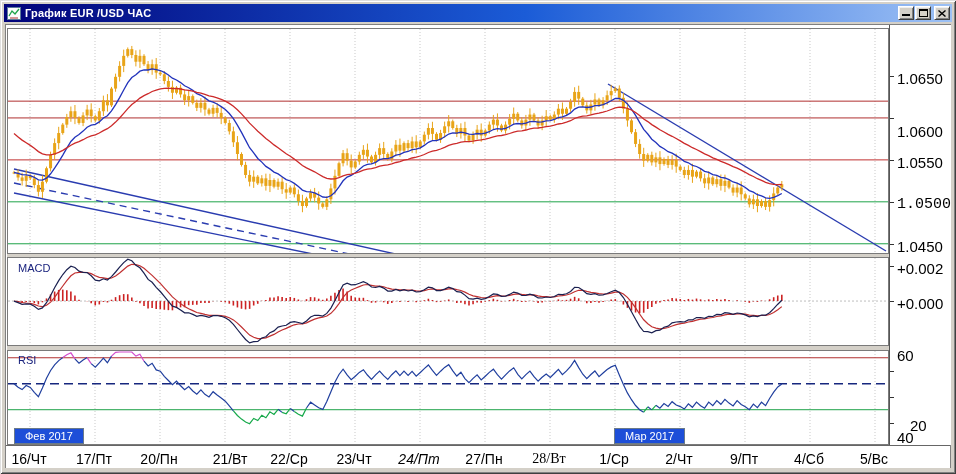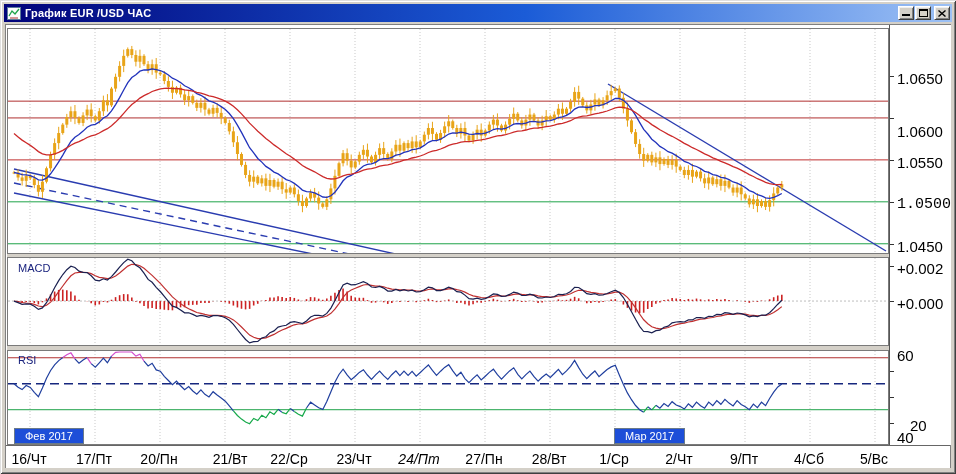--- a/index.html
+++ b/index.html
@@ -766,21 +766,21 @@
 
     <div class="xaxis" id="xaxis">
         <div class="xlabel" style="left: 23px;">16/Чт</div>
         <div class="xlabel" style="left: 88px;">17/Пт</div>
         <div class="xlabel" style="left: 153px;">20/Пн</div>
         <div class="xlabel" style="left: 224px;">21/Вт</div>
         <div class="xlabel" style="left: 283px;">22/Ср</div>
         <div class="xlabel" style="left: 348px;">23/Чт</div>
         <div class="xlabel" style="left: 413px; font-style: italic;">24/Пт</div>
         <div class="xlabel" style="left: 478px;">27/Пн</div>
-        <div class="xlabel" style="left: 543px;">28/Вт</div>
+        <div class="xlabel" style="left: 543px; font-family: Liberation Serif, serif;">28/Вт</div>
         <div class="xlabel" style="left: 608px;">1/Ср</div>
         <div class="xlabel" style="left: 673px;">2/Чт</div>
         <div class="xlabel" style="left: 738px;">9/Пт</div>
         <div class="xlabel" style="left: 803px;">4/Сб</div>
         <div class="xlabel" style="left: 868px;">5/Вс</div>
       </div>
 
   </div>
 </div>
 

